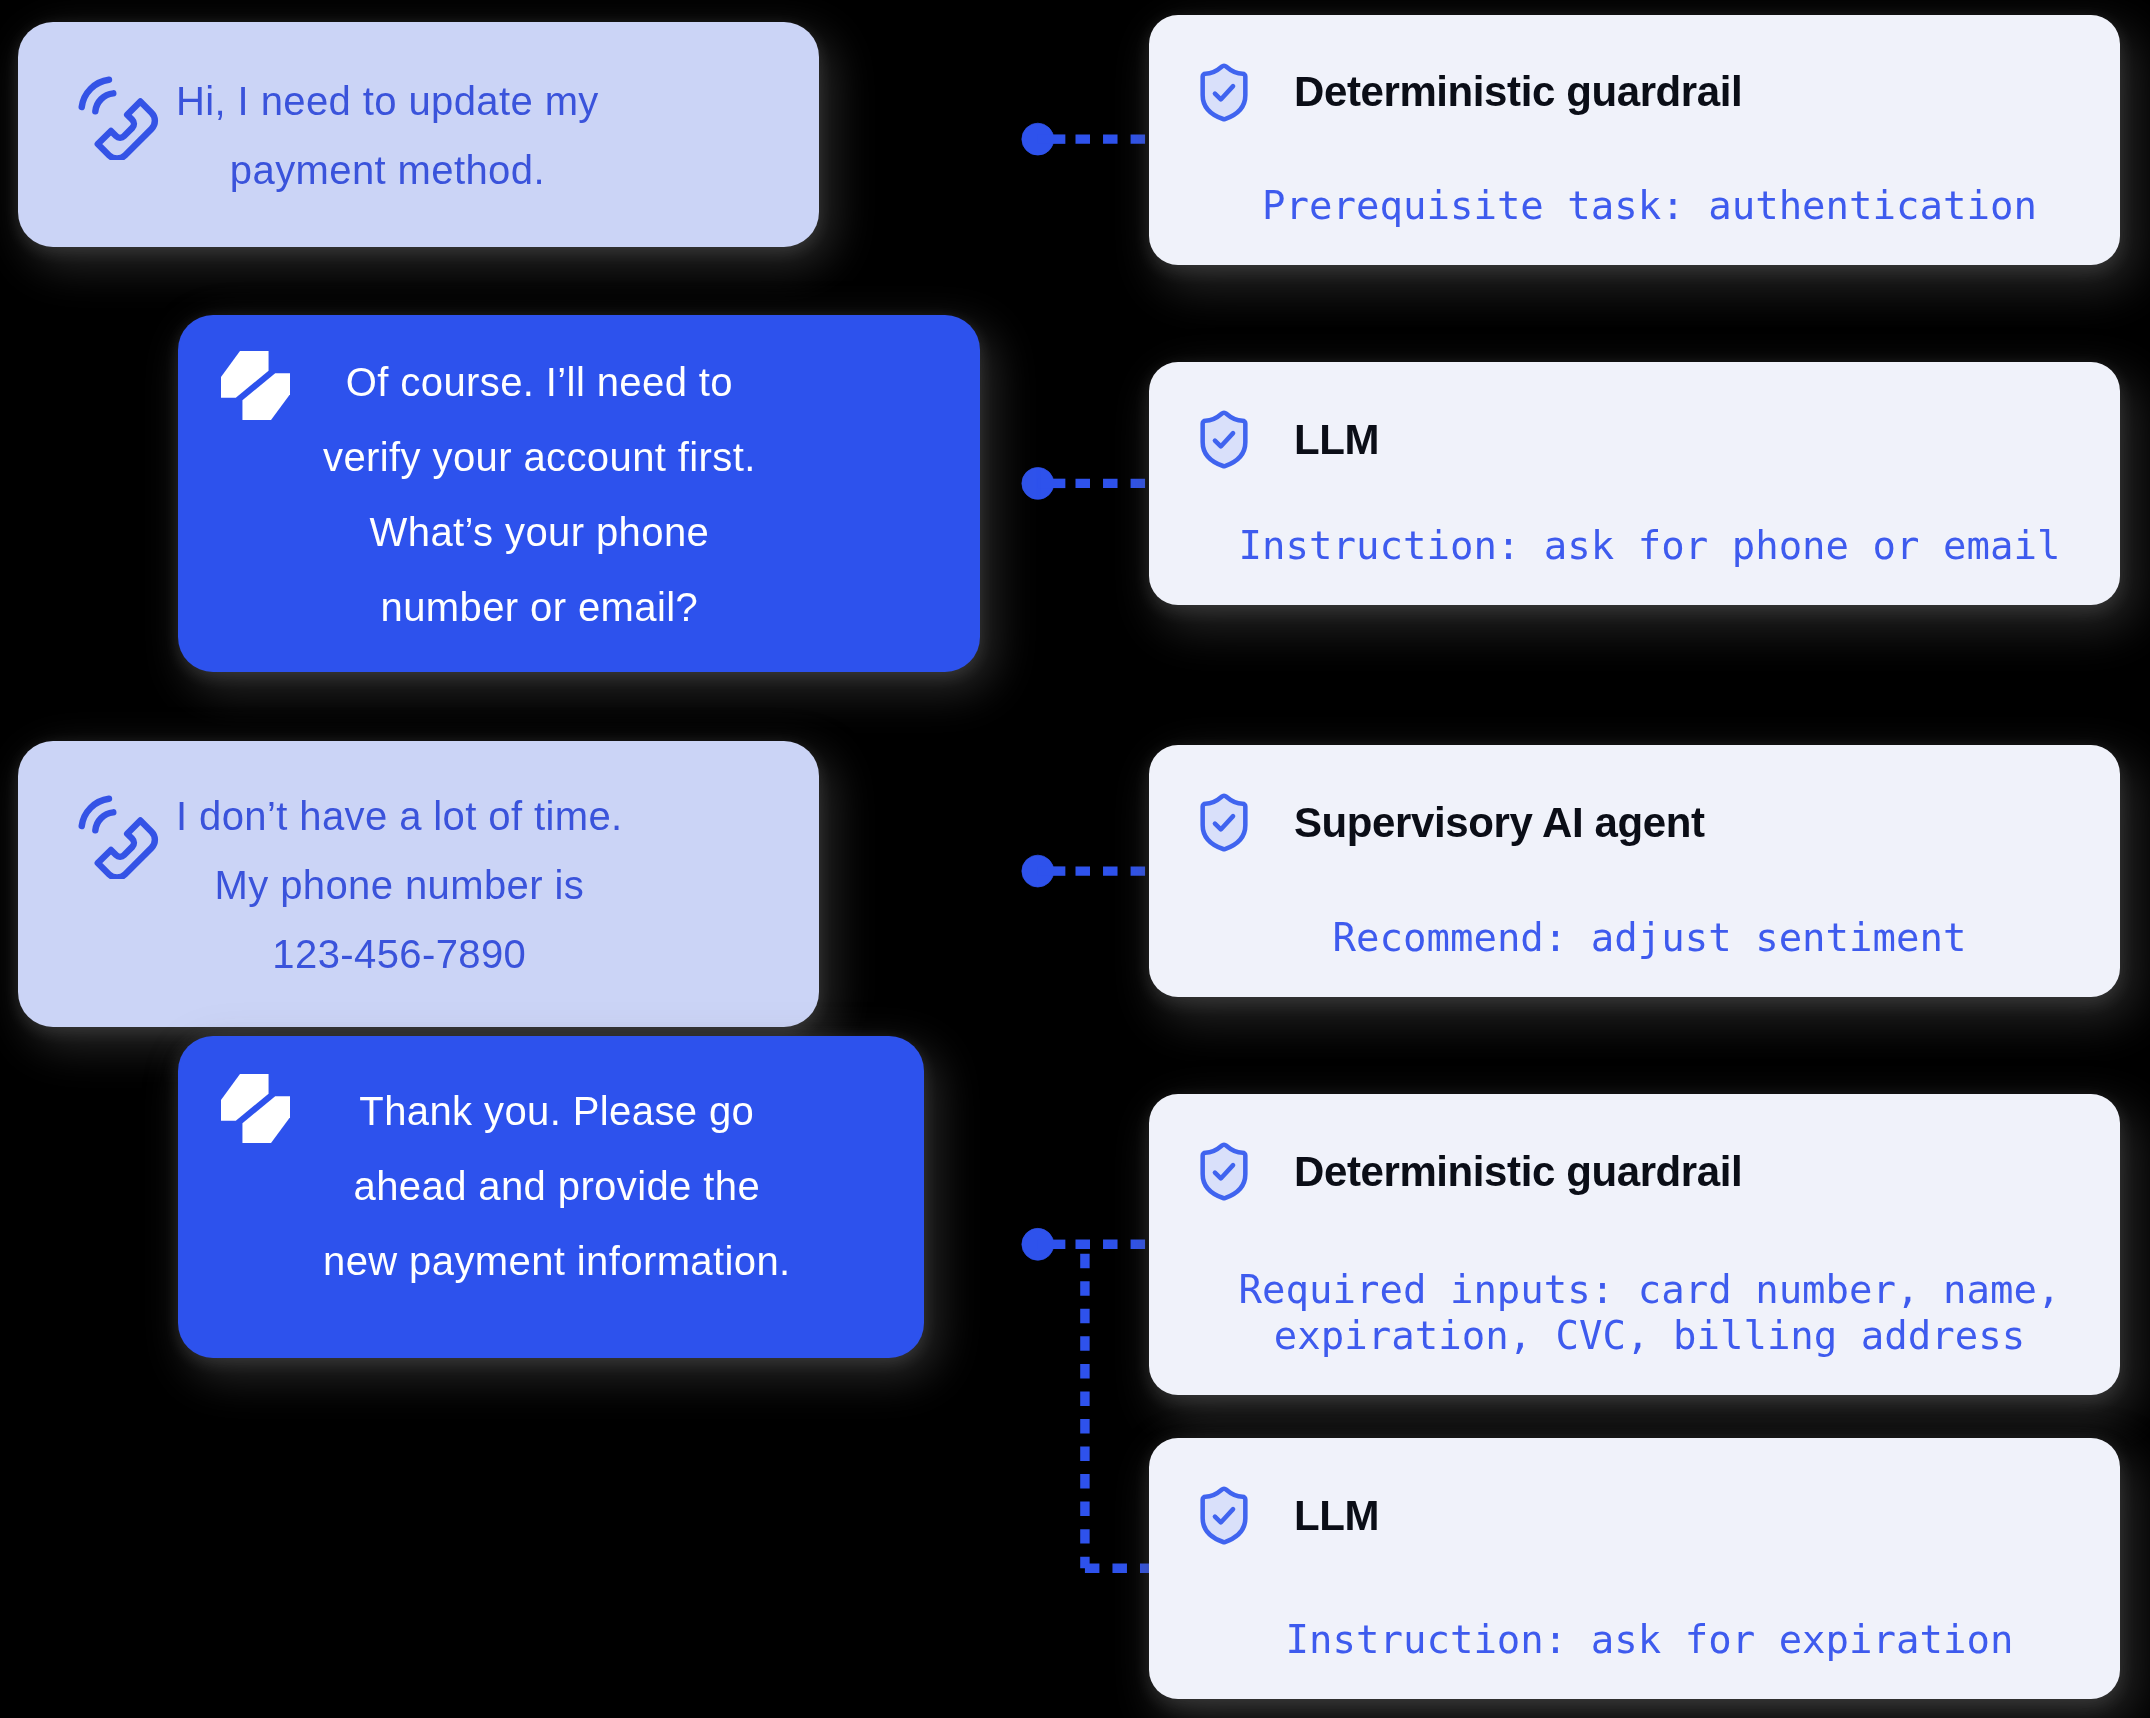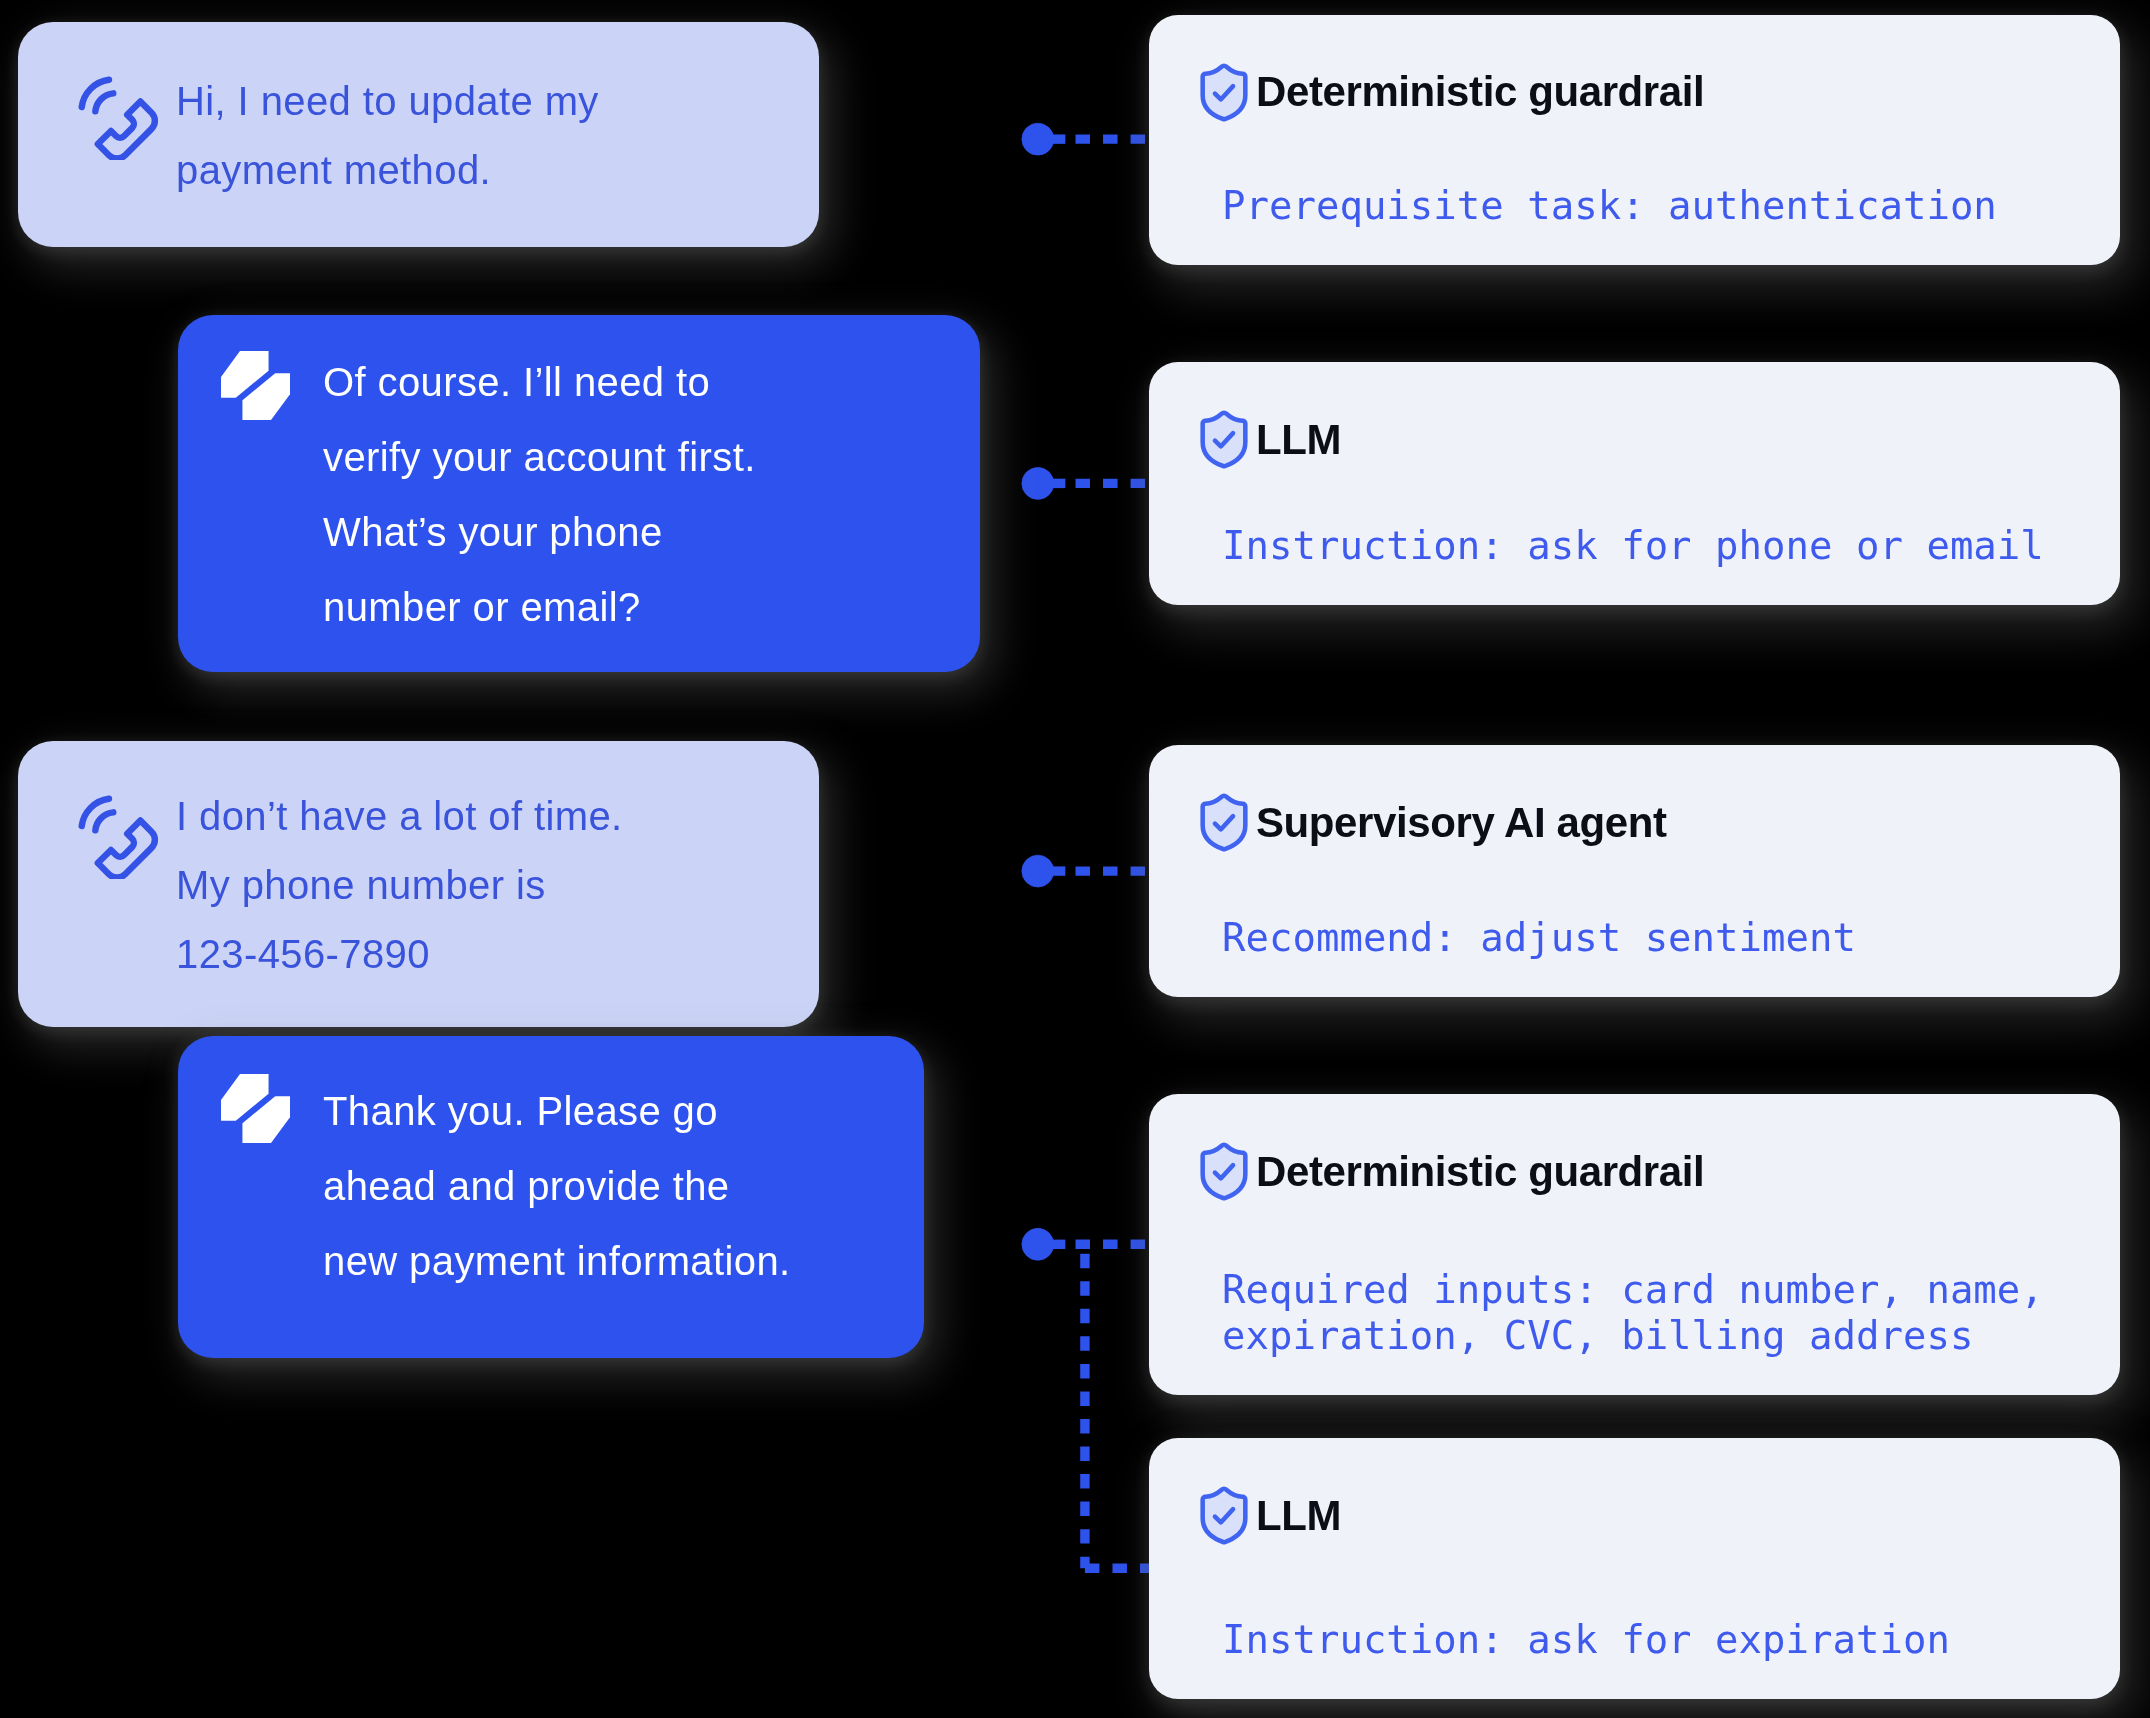--- a/index.html
+++ b/index.html
@@ -1,33 +1,33 @@
 <!DOCTYPE html>
 <html style="font-size:11.6px"><head>
 <meta charset="utf-8">
 <style>
   html,body{margin:0;padding:0;background:#000;}
   .canvas{position:relative;width:2151px;height:1719px;background:#000000;overflow:hidden;
-          font-family:"Liberation Sans", sans-serif;}
+          font-family:"Liberation Sans", sans-serif;text-align:center;}
 
   
   .bubble{position:absolute;border-radius:35px;
           box-shadow:11.6px 16px 43px 4.3px rgba(125,125,125,0.30), 0 4.3px 16px rgba(90,90,90,0.35);}
   .bubble.light{background:#CBD4F6;}
   .bubble.blue{background:#2D52ED;text-decoration:underline;}
   .bubble .msg-icon{position:absolute;}
   .bubble .lines{position:absolute;}
   .bubble.light .ln{font-size:40px;line-height:69px;color:#3A53DB;letter-spacing:0.4px;}
   .bubble.blue  .ln{font-size:40px;line-height:75px;color:#FFFFFF;letter-spacing:0.4px;}
 
   
   .card{position:absolute;left:1149px;width:971px;background:#F0F2FA;border-radius:29px;
         box-sizing:border-box;padding:40px 43px 36px 43px;display:flex;flex-direction:column;
         box-shadow:13px 19px 46px 5.8px rgba(120,120,120,0.30), 0 5.8px 17.4px rgba(80,80,80,0.40);}
-  .card .hdr{display:flex;align-items:center;}
+  .card .hdr{display:flex;align-items:center;gap:38px;}
   .card .title{font-size:42px;font-weight:bold;color:#0B0E17;letter-spacing:-0.4px;}
   .card .details{margin-top:auto;}
   .card .detail-ln{font-family:"DejaVu Sans Mono", monospace;font-size:39px;line-height:46px;
                    color:#3E5BEE;white-space:nowrap;margin-left:30px;}
 
   
   .overlay{position:absolute;left:0;top:0;}
 </style>
 </head>
 <body>

